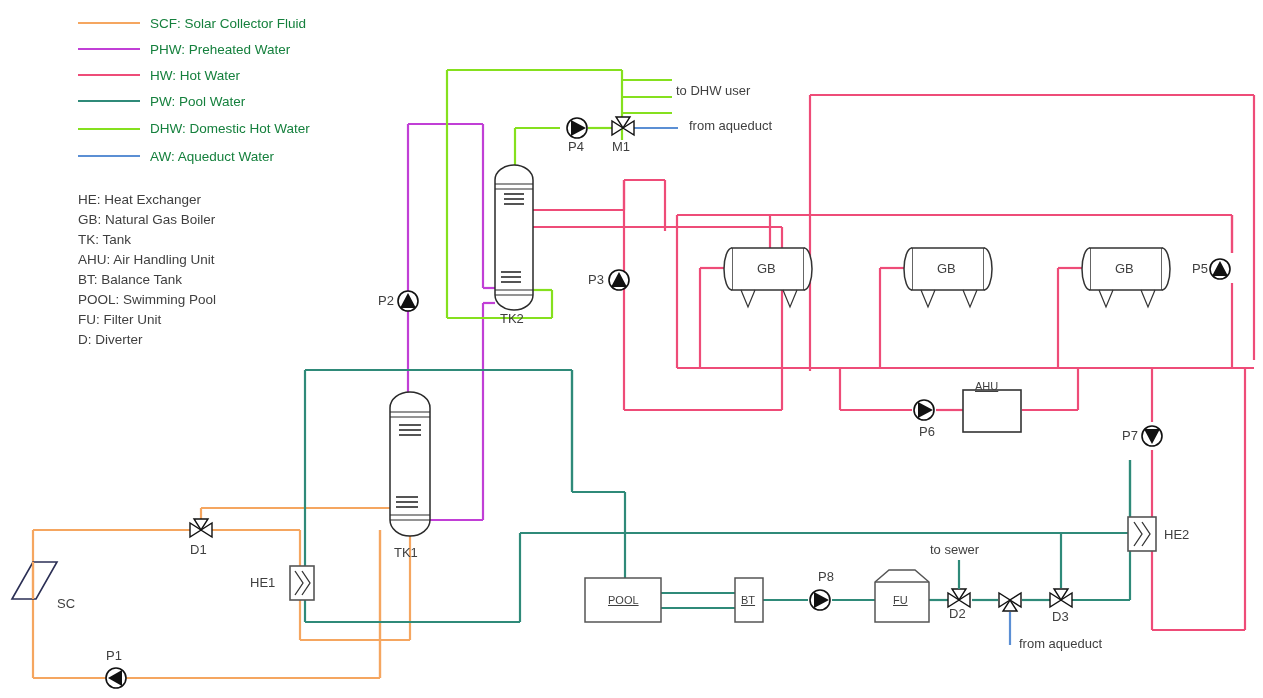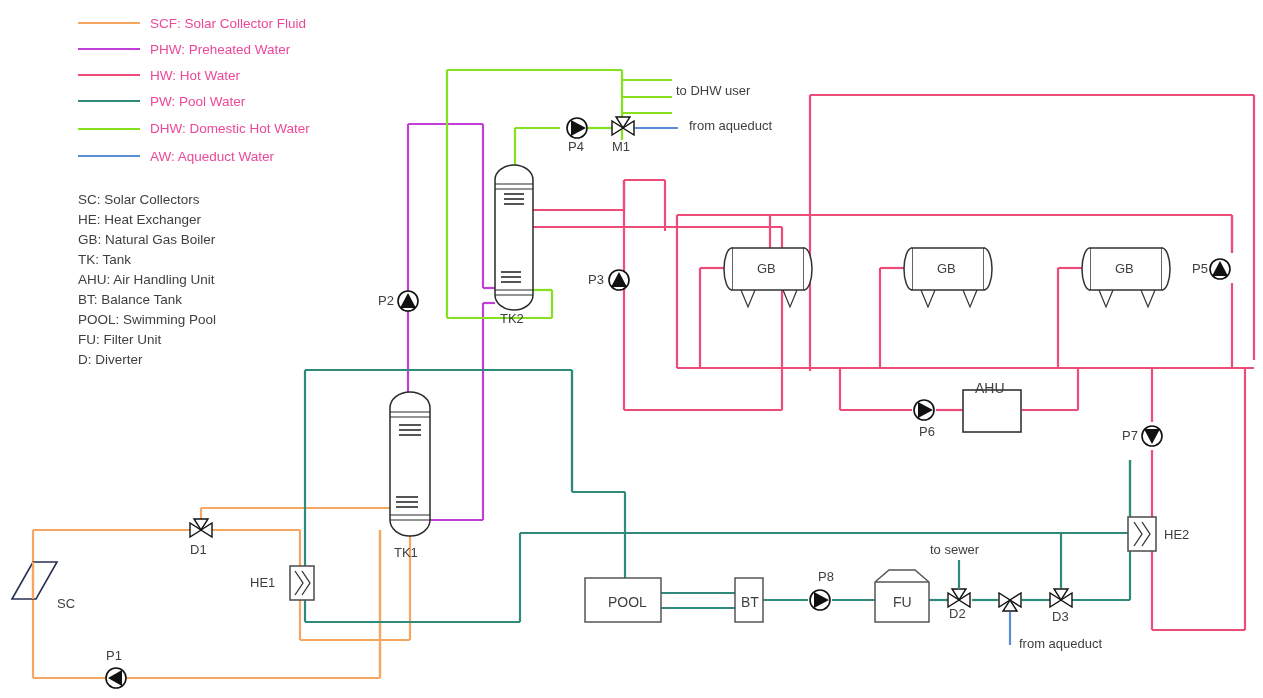--- a/index.html
+++ b/index.html
@@ -3,25 +3,25 @@
 <meta charset="utf-8">
 <style>
   html,body{margin:0;padding:0;background:#ffffff;}
   body{width:1263px;height:698px;position:relative;overflow:hidden;
        font-family:"Liberation Sans", sans-serif;color:#404040;}
   #stage{position:absolute;left:0;top:0;width:1263px;height:698px;}
   svg#sch{position:absolute;left:0;top:0;width:1263px;height:698px;}
   .legend{position:absolute;left:78px;top:10px;width:330px;}
   .legend-row{display:flex;align-items:center;height:26px;}
   .legend-line{width:62px;height:0;border-top-width:2.2px;border-top-style:solid;margin-right:10px;flex:0 0 auto;}
-  .legend-text{font-size:13.5px;color:#ec4899;white-space:nowrap;text-align:right;}
+  .legend-text{font-size:13.5px;color:#15803d;white-space:nowrap;text-align:right;}
   .abbr{position:absolute;left:78px;top:190px;width:260px;}
   .abbr-row{font-size:13.5px;color:#3f3f3f;line-height:20px;white-space:nowrap;}
   .lbl{position:absolute;font-size:13px;color:#3f3f3f;white-space:nowrap;}
-  .lbl-sm{position:absolute;font-size:14px;color:#3f3f3f;white-space:nowrap;}
+  .lbl-sm{position:absolute;font-size:11px;color:#3f3f3f;white-space:nowrap;text-decoration:underline;}
 </style>
 </head>
 <body>
 
 <div id="stage">
 
   <svg id="sch" viewBox="0 0 1263 698">
 
     <g fill="none" stroke="#f5a660" stroke-width="2.2">
 
@@ -363,21 +363,20 @@
       <span class="legend-line" style="border-top-color:#85e01e"></span>
       <span class="legend-text">DHW: Domestic Hot Water</span>
     </div>
     <div class="legend-row">
       <span class="legend-line" style="border-top-color:#5b8fd4"></span>
       <span class="legend-text">AW: Aqueduct Water</span>
     </div>
   </div>
 
   <div class="abbr">
-    <div class="abbr-row">SC: Solar Collectors</div>
     <div class="abbr-row">HE: Heat Exchanger</div>
     <div class="abbr-row">GB: Natural Gas Boiler</div>
     <div class="abbr-row">TK: Tank</div>
     <div class="abbr-row">AHU: Air Handling Unit</div>
     <div class="abbr-row">BT: Balance Tank</div>
     <div class="abbr-row">POOL: Swimming Pool</div>
     <div class="abbr-row">FU: Filter Unit</div>
     <div class="abbr-row">D: Diverter</div>
   </div>
 

